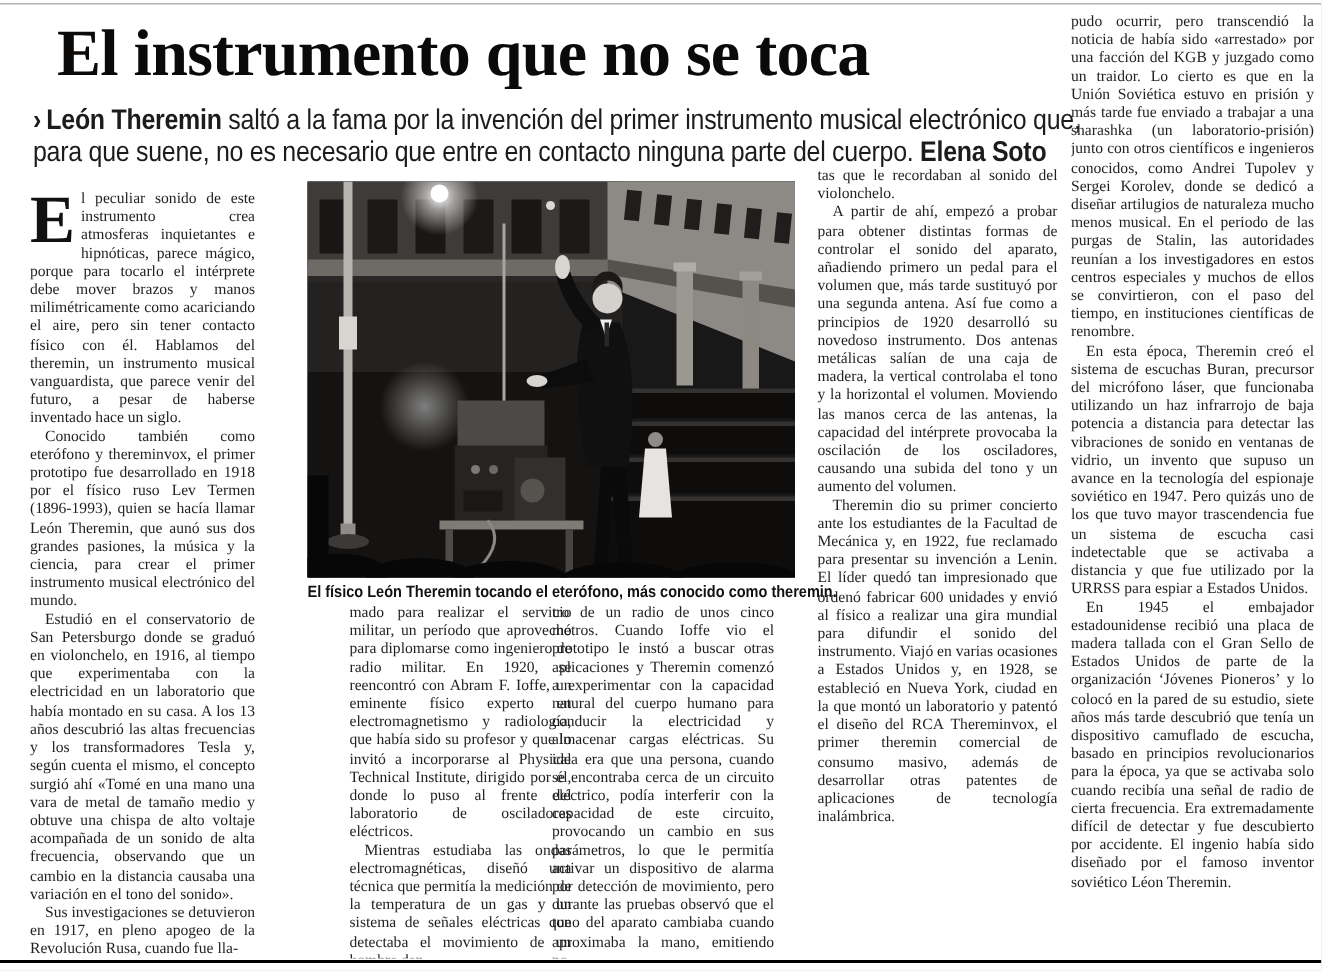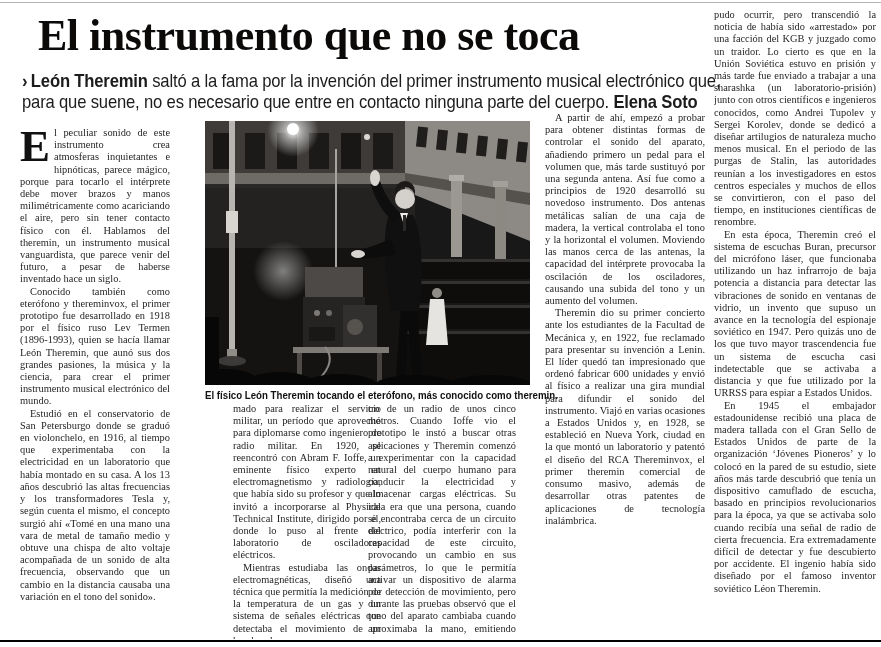--- a/index.html
+++ b/index.html
@@ -166,32 +166,34 @@
       </g>
     </svg>
   </figure>
 
   <figcaption class="caption">El físico León Theremin tocando el eterófono, más conocido como theremin.</figcaption>
 
   <div class="col col-1">
     <p class="para"><span class="dropcap">E</span><span>l peculiar sonido de este instrumento crea atmosferas inquietantes e hipnóticas, parece mágico, porque para tocarlo el intérprete debe mover brazos y manos milimétricamente como acariciando el aire, pero sin tener contacto físico con él. Hablamos del theremin, un instrumento musical vanguardista, que parece venir del futuro, a pesar de haberse inventado hace un siglo.</span></p>
     <p class="para indent">Conocido también como eterófono y thereminvox, el primer prototipo fue desarrollado en 1918 por el físico ruso Lev Termen (1896-1993), quien se hacía llamar León Theremin, que aunó sus dos grandes pasiones, la música y la ciencia, para crear el primer instrumento musical electrónico del mundo.</p>
     <p class="para indent">Estudió en el conservatorio de San Petersburgo donde se graduó en violonchelo, en 1916, al tiempo que experimentaba con la electricidad en un laboratorio que había montado en su casa. A los 13 años descubrió las altas frecuencias y los transformadores Tesla y, según cuenta el mismo, el concepto surgió ahí «Tomé en una mano una vara de metal de tamaño medio y obtuve una chispa de alto voltaje acompañada de un sonido de alta frecuencia, observando que un cambio en la distancia causaba una variación en el tono del sonido».</p>
+    <p class="para indent">Sus investigaciones se detuvieron en 1917, en pleno apogeo de la Revolución Rusa, cuando fue lla-</p>
   </div>
 
   <div class="col col-2">
     <p class="para">mado para realizar el servicio militar, un período que aprovechó para diplomarse como ingeniero de radio militar. En 1920, se reencontró con Abram F. Ioffe, un eminente físico experto en electromagnetismo y radiología, que había sido su profesor y que lo invitó a incorporarse al Physical Technical Institute, dirigido por él, donde lo puso al frente del laboratorio de osciladores eléctricos.</p>
     <p class="para indent">Mientras estudiaba las ondas electromagnéticas, diseñó una técnica que permitía la medición de la temperatura de un gas y un sistema de señales eléctricas que detectaba el movimiento de un hombre den-</p>
   </div>
 
   <div class="col col-3">
     <p class="para">tro de un radio de unos cinco metros. Cuando Ioffe vio el prototipo le instó a buscar otras aplicaciones y Theremin comenzó a experimentar con la capacidad natural del cuerpo humano para conducir la electricidad y almacenar cargas eléctricas. Su idea era que una persona, cuando se encontraba cerca de un circuito eléctrico, podía interferir con la capacidad de este circuito, provocando un cambio en sus parámetros, lo que le permitía activar un dispositivo de alarma por detección de movimiento, pero durante las pruebas observó que el tono del aparato cambiaba cuando aproximaba la mano, emitiendo no-</p>
   </div>
 
   <div class="col col-4">
+    <p class="para">tas que le recordaban al sonido del violonchelo.</p>
     <p class="para indent">A partir de ahí, empezó a probar para obtener distintas formas de controlar el sonido del aparato, añadiendo primero un pedal para el volumen que, más tarde sustituyó por una segunda antena. Así fue como a principios de 1920 desarrolló su novedoso instrumento. Dos antenas metálicas salían de una caja de madera, la vertical controlaba el tono y la horizontal el volumen. Moviendo las manos cerca de las antenas, la capacidad del intérprete provocaba la oscilación de los osciladores, causando una subida del tono y un aumento del volumen.</p>
     <p class="para indent">Theremin dio su primer concierto ante los estudiantes de la Facultad de Mecánica y, en 1922, fue reclamado para presentar su invención a Lenin. El líder quedó tan impresionado que ordenó fabricar 600 unidades y envió al físico a realizar una gira mundial para difundir el sonido del instrumento. Viajó en varias ocasiones a Estados Unidos y, en 1928, se estableció en Nueva York, ciudad en la que montó un laboratorio y patentó el diseño del RCA Thereminvox, el primer theremin comercial de consumo masivo, además de desarrollar otras patentes de aplicaciones de tecnología inalámbrica.</p>
   </div>
 
   <div class="col col-5">
     <p class="para">pudo ocurrir, pero transcendió la noticia de había sido «arrestado» por una facción del KGB y juzgado como un traidor. Lo cierto es que en la Unión Soviética estuvo en prisión y más tarde fue enviado a trabajar a una sharashka (un laboratorio-prisión) junto con otros científicos e ingenieros conocidos, como Andrei Tupolev y Sergei Korolev, donde se dedicó a diseñar artilugios de naturaleza mucho menos musical. En el periodo de las purgas de Stalin, las autoridades reunían a los investigadores en estos centros especiales y muchos de ellos se convirtieron, con el paso del tiempo, en instituciones científicas de renombre.</p>
     <p class="para indent">En esta época, Theremin creó el sistema de escuchas Buran, precursor del micrófono láser, que funcionaba utilizando un haz infrarrojo de baja potencia a distancia para detectar las vibraciones de sonido en ventanas de vidrio, un invento que supuso un avance en la tecnología del espionaje soviético en 1947. Pero quizás uno de los que tuvo mayor trascendencia fue un sistema de escucha casi indetectable que se activaba a distancia y que fue utilizado por la URRSS para espiar a Estados Unidos.</p>
     <p class="para indent">En 1945 el embajador estadounidense recibió una placa de madera tallada con el Gran Sello de Estados Unidos de parte de la organización ‘Jóvenes Pioneros’ y lo colocó en la pared de su estudio, siete años más tarde descubrió que tenía un dispositivo camuflado de escucha, basado en principios revolucionarios para la época, ya que se activaba solo cuando recibía una señal de radio de cierta frecuencia. Era extremadamente difícil de detectar y fue descubierto por accidente. El ingenio había sido diseñado por el famoso inventor soviético Léon Theremin.</p>
   </div>
 

